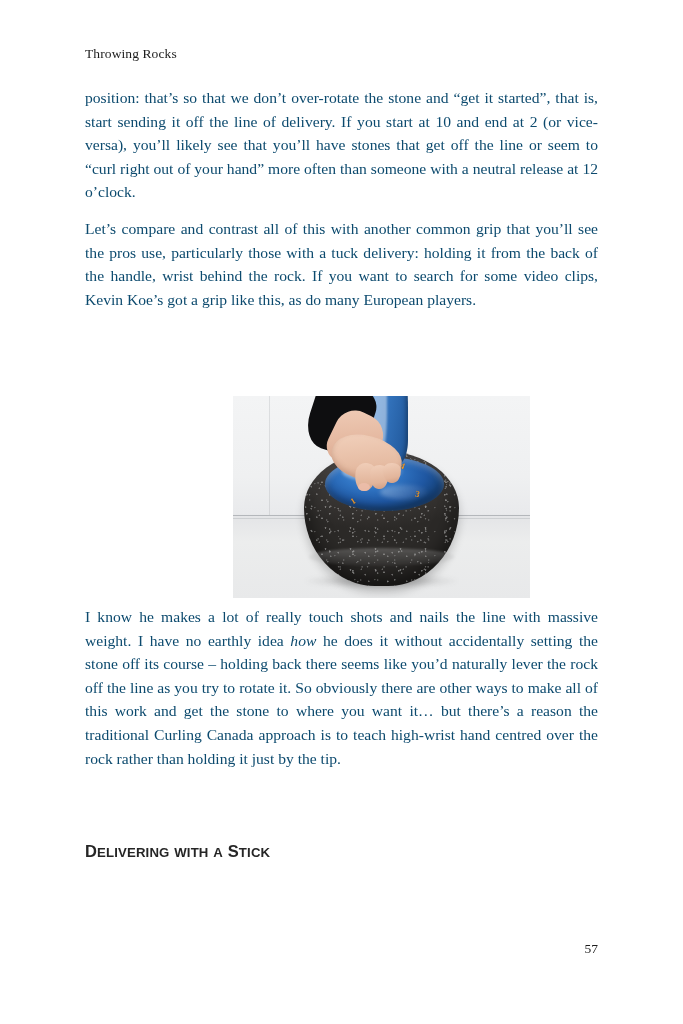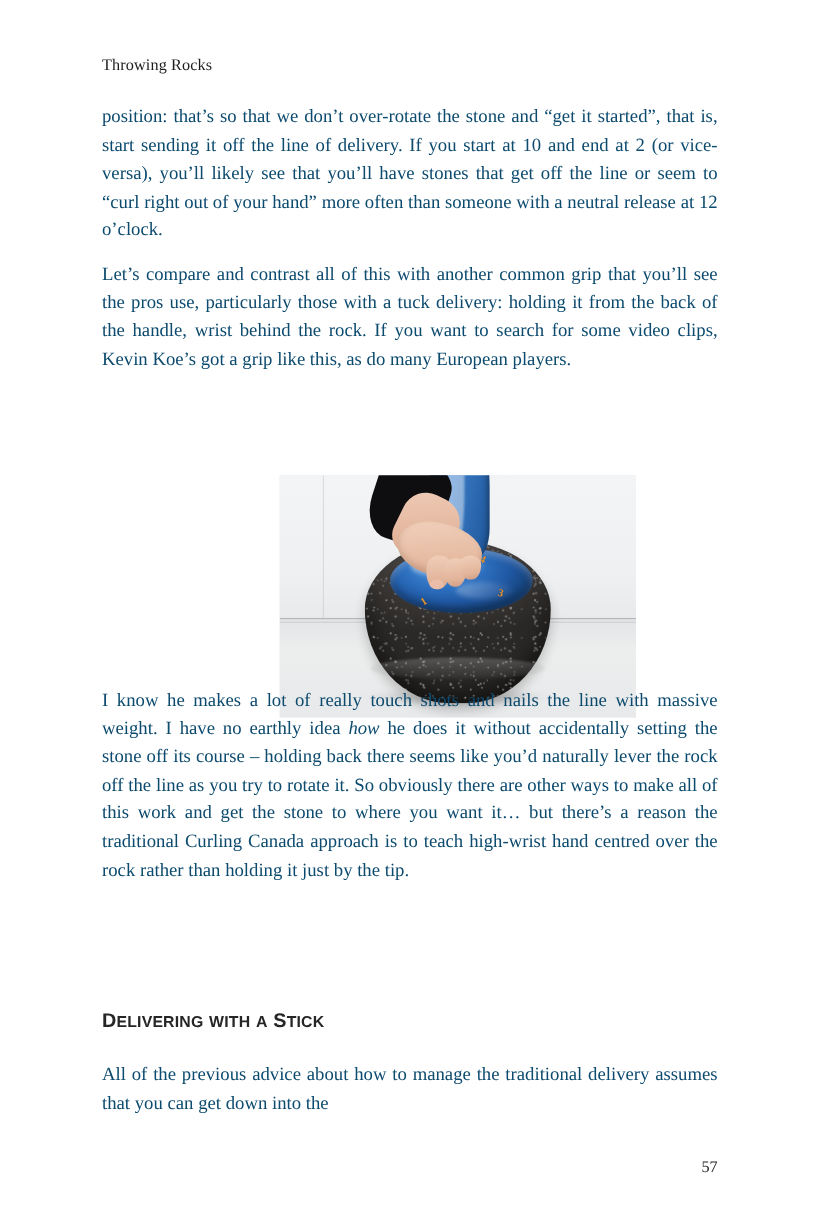--- a/index.html
+++ b/index.html
@@ -326,21 +326,20 @@
   
   .folio {
     position: absolute;
     left: 85px;
     width: 513px;
     top: 941px;
     text-align: right;
     font-family: "Liberation Serif", "DejaVu Serif", serif;
     font-size: 13.5px;
     color: #1c1c1c;
-    margin-top: 24px;
   }
 </style>
 </head>
 <body>
 
 <div class="page">
 
   <div class="running-header">Throwing Rocks</div>
 
   <div class="body-block">
@@ -375,32 +374,29 @@
       <div class="sleeve"></div>
       <div class="forearm"></div>
       <div class="palm"></div>
       <div class="finger f1"></div>
       <div class="finger f2"></div>
       <div class="finger f3"></div>
       <div class="thumbnail"></div>
     </div>
   </figure>
 
-  <div class="content" style="top:572px;">
+  <div class="content" style="top:605px;">
     <p class="para">
       <span>I know he makes a lot of really touch shots and nails the line with massive weight. I have no earthly idea </span><em>how</em><span> he does it without accidentally setting the stone off its course – holding back there seems like you’d naturally lever the rock off the line as you try to rotate it. So obviously there are other ways to make all of this work and get the stone to where you want it… but there’s a reason the traditional Curling Canada approach is to teach high-wrist hand centred over the rock rather than holding it just by the tip.</span>
     </p>
   </div>
 
   <h2 class="section-heading">
     <span class="sc-major">D</span><span class="sc-minor">ELIVERING</span>
     <span class="sc-minor">WITH</span>
     <span class="sc-minor">A</span>
     <span class="sc-major">S</span><span class="sc-minor">TICK</span>
   </h2>
 
-  <div class="tail-block">
-    <p class="para">All of the previous advice about how to manage the traditional delivery assumes that you can get down into the</p>
-  </div>
 
   <div class="folio">57</div>
 
 </div>
 
 </body></html>

